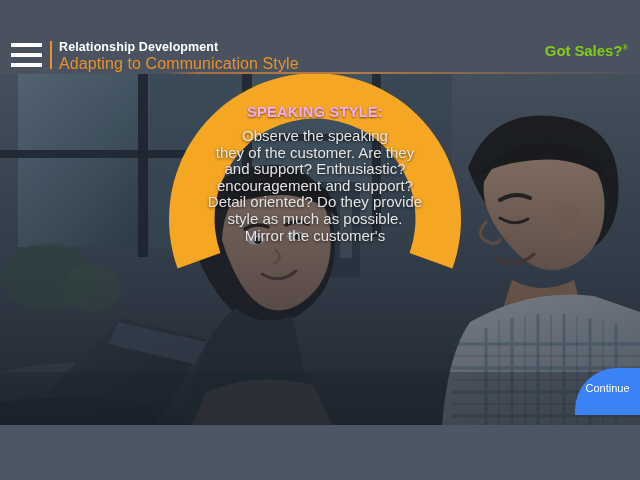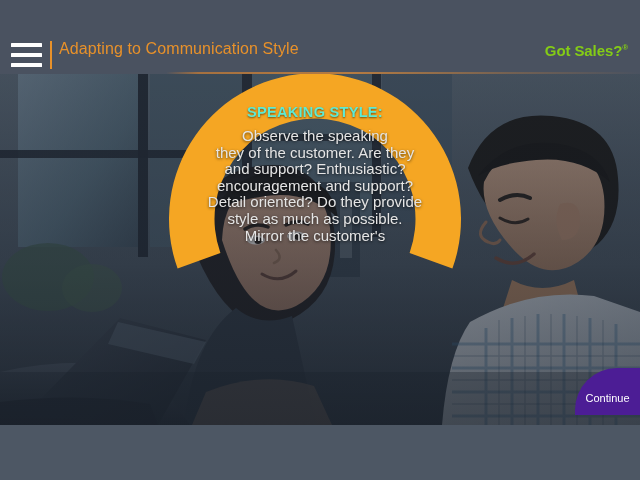--- a/index.html
+++ b/index.html
@@ -122,21 +122,21 @@
 
   
   .callout {
     position: absolute;
     left: 182px; top: 104px;
     width: 266px;
     z-index: 30;
     text-align: center;
   }
   .callout-heading {
-    color: #5eead4;
+    color: #f0abfc;
     font-size: 14.5px;
     font-weight: bold;
     letter-spacing: .3px;
     margin: 0 0 8px 0;
     text-shadow: 0 1px 2px rgba(0,0,0,.55);
   }
   .callout-body {
     color: #e5e5e5;
     font-size: 15px;
     line-height: 16.6px;
@@ -144,30 +144,30 @@
     text-shadow: 0 1px 3px rgba(0,0,0,.65);
   }
   .callout-body div { white-space: nowrap; }
 
   
   .continue-btn {
     position: absolute;
     left: 575px; top: 368px;
     width: 65px;
     height: 47px;
-    background: #4c1d95;
+    background: #3b82f6;
     border-top-left-radius: 42px;
     z-index: 45;
     cursor: pointer;
     color: #ffffff;
     font-size: 11px;
     display: flex;
     align-items: flex-end;
     justify-content: center;
-    padding-bottom: 11px;
+    padding-bottom: 21px;
     box-sizing: border-box;
     border: none;
     font-family: "Liberation Sans", sans-serif;
     text-align: center;
   }
 
   
   .footer {
     position: absolute;
     left: 0; top: 425px;
@@ -341,19 +341,20 @@
   <button class="continue-btn">Continue</button>
 
   <div class="header">
     <div class="hamburger">
       <span></span>
       <span></span>
       <span></span>
     </div>
     <div class="header-divider"></div>
     <div class="header-titles">
+      <div class="header-title">Relationship Development</div>
       <div class="header-subtitle">Adapting to Communication Style</div>
     </div>
     <div class="brand"><span>Got Sales?</span><sup>®</sup></div>
     <div class="header-underline"></div>
   </div>
 
 </div>
 
 </body></html>

